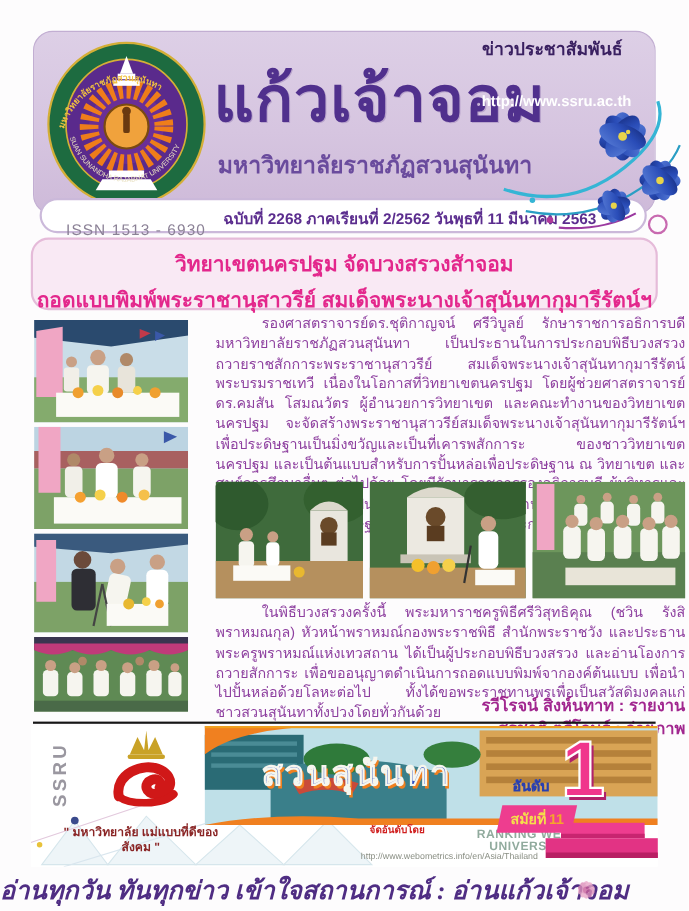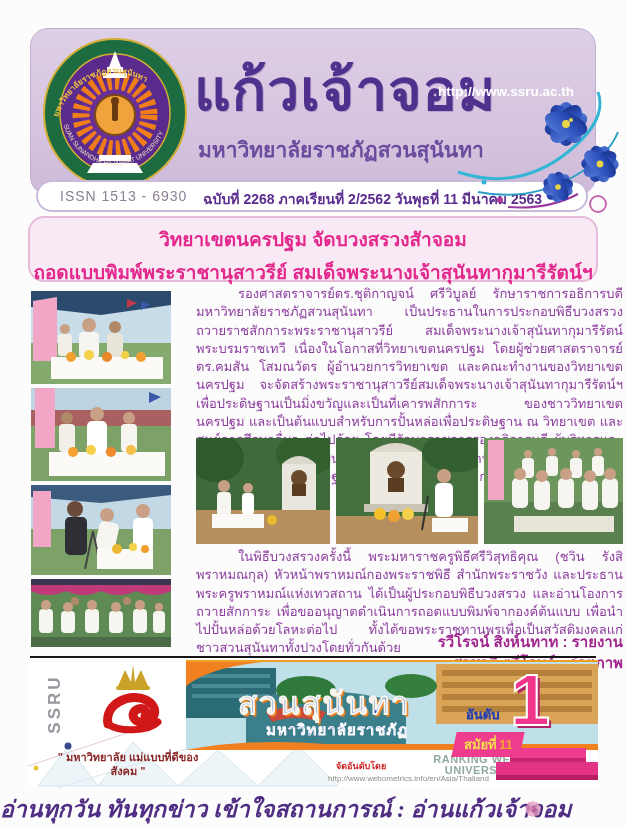--- a/index.html
+++ b/index.html
@@ -45,21 +45,21 @@
     position:absolute; left:390px; top:55px; width:170px; text-align:center;
     font-size:13.5px; color:#ffffff; font-weight:bold; text-decoration:none;
   }
   .flower-decoration { position:absolute; left:448px; top:82px; width:176px; height:134px; z-index:6; }
   
   .issn-bar {
     position:absolute; left:36px; top:180px; width:552px; height:32px;
     background:#ffffff; border:2px solid #cbb9da; border-radius:18px; z-index:4;
   }
   .issn-number {
-    position:absolute; left:22px; top:6px; font-size:14px; color:#8b8196; letter-spacing:1px;
+    position:absolute; left:22px; top:19px; font-size:14px; color:#8b8196; letter-spacing:1px;
   }
   .issue-info {
     position:absolute; left:165px; top:6px; font-size:14px; font-weight:bold; color:#5b2d8e;
   }
   
   .headline-card {
     position:absolute; left:28px; top:216px; width:570px; height:66px;
     background:#f9e9f4; border:2px solid #e5bbd9; border-radius:16px; z-index:3;
   }
   .headline-line { width:100%; text-align:center; font-size:19px; font-weight:bold; color:#e3278c; }
@@ -118,21 +118,21 @@
   .term-badge {
     position:absolute; left:426px; top:72px; padding:2px 10px;
     background:#ee3d8f; transform:skewX(-12deg); z-index:3;
   }
   .term-badge span { display:inline-block; transform:skewX(12deg); font-size:13px; font-weight:bold; }
   .term-label { color:#f5e04a; }
   .term-number { color:#f5a52a; margin-left:2px; }
   .pedestal { position:absolute; left:468px; top:88px; width:104px; height:34px; z-index:2; }
   .pedestal .tier1 { position:absolute; left:14px; top:0; width:76px; height:14px; background:#ee3d8f; box-shadow:inset 0 -4px 0 #c82570; }
   .pedestal .tier2 { position:absolute; left:0; top:14px; width:104px; height:18px; background:#e23384; box-shadow:inset 0 -5px 0 #b81f63; }
-  .ranked-by { position:absolute; left:308px; top:99px; font-size:9px; font-weight:bold; color:#d02020; }
+  .ranked-by { position:absolute; left:308px; top:87px; font-size:9px; font-weight:bold; color:#d02020; }
   .ranking-org {
     position:absolute; left:396px; top:94px; width:124px; text-align:center;
     font-size:11px; line-height:11px; font-weight:bold; color:#7d9c8c; opacity:0.85; letter-spacing:0.5px;
   }
   .ranking-url { position:absolute; left:300px; top:114px; width:240px; font-size:8px; color:#8a8f84; text-decoration:none; }
   
   .footer-tagline {
     position:absolute; left:0; top:791px; width:626px; text-align:left;
     font-family:"Liberation Serif","DejaVu Serif",serif;
     font-size:23px; font-weight:bold; font-style:italic; color:#4f2d83;
@@ -162,20 +162,21 @@
       <rect x="62" y="36" width="24" height="5" fill="#ffffff"></rect>
       <rect x="58" y="118" width="32" height="6" fill="#ffffff"></rect>
       <path d="M52 126 h44 l6 10 h-56 z" fill="#ffffff"></path>
       <text font-size="8" fill="#f0c040" font-weight="bold"><textPath href="#sealTop" startOffset="4">มหาวิทยาลัยราชภัฏสวนสุนันทา</textPath></text>
       <text font-size="6.5" fill="#e8e0c0"><textPath href="#sealBot" startOffset="2">SUAN SUNANDHA RAJABHAT UNIVERSITY</textPath></text>
     </svg>
 
     <div class="masthead-title">แก้วเจ้าจอม</div>
     <div class="university-name">มหาวิทยาลัยราชภัฏสวนสุนันทา</div>
 
+    <div class="news-label">ข่าวประชาสัมพันธ์</div>
     <a class="website-url" href="#">http://www.ssru.ac.th</a>
   </div>
 
   <svg class="flower-decoration" viewBox="0 0 176 134">
     <defs>
       <linearGradient id="petal" x1="0" y1="0" x2="1" y2="1">
         <stop offset="0" stop-color="#5a7fd8"></stop>
           <stop offset="0.6" stop-color="#2a4db8"></stop>
           <stop offset="1" stop-color="#14297a"></stop>
       </linearGradient>
@@ -437,21 +438,20 @@
       <path d="M60 90 L60 40 Q140 20 220 44 L220 90 z" fill="#3a7f8a"></path>
       <path d="M80 52 q30 -10 60 0 l-6 10 q-24 -8 -48 0 z" fill="#c94a3a"></path>
       <ellipse cx="120" cy="30" rx="30" ry="14" fill="#2f7a3a"></ellipse>
       <ellipse cx="225" cy="26" rx="26" ry="12" fill="#357f3d"></ellipse>
       <path d="M0 26 Q 30 2 110 0 L0 0 z" fill="#f08020"></path>
       <path d="M0 90 Q 60 78 140 84 L 412 84 L412 90 z" fill="#f08020"></path>
       <rect x="0" y="0" width="412" height="2" fill="#f0a020"></rect>
     </svg>
 
     <div class="banner-title">สวนสุนันทา</div>
-    <div class="banner-subtitle">มหาวิทยาลัยราชภัฏ</div>
     <div class="rank-label">อันดับ</div>
     <div class="rank-number">1</div>
 
     <div class="term-badge">
       <span class="term-label">สมัยที่</span><span class="term-number">11</span>
     </div>
 
     <div class="pedestal">
       <div class="tier1"></div>
         <div class="tier2"></div>

